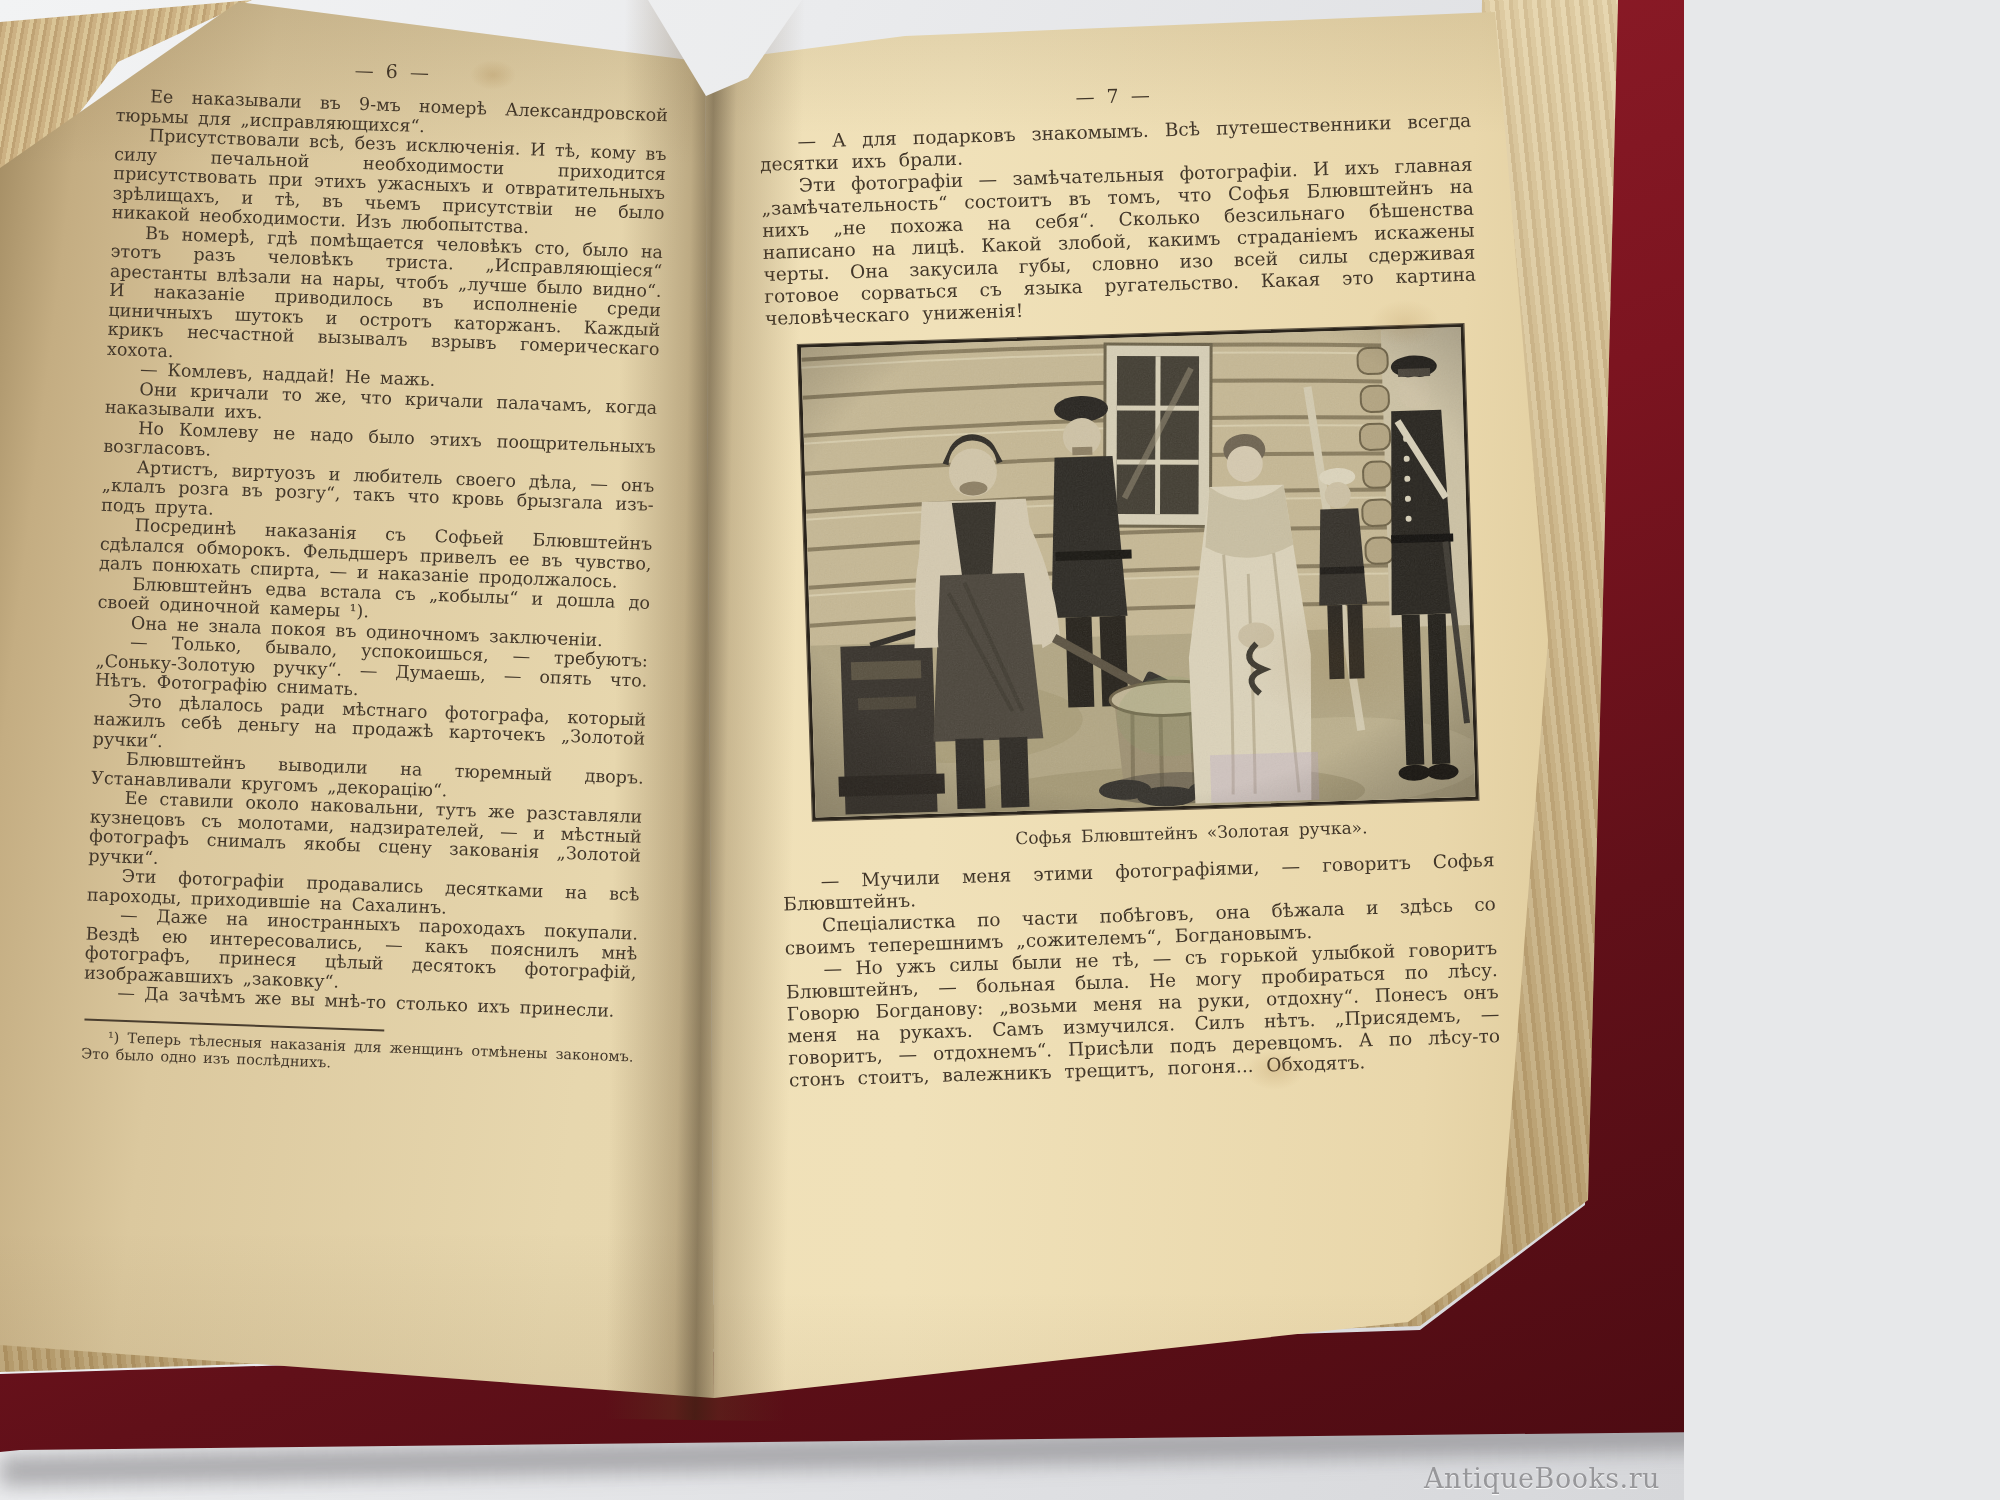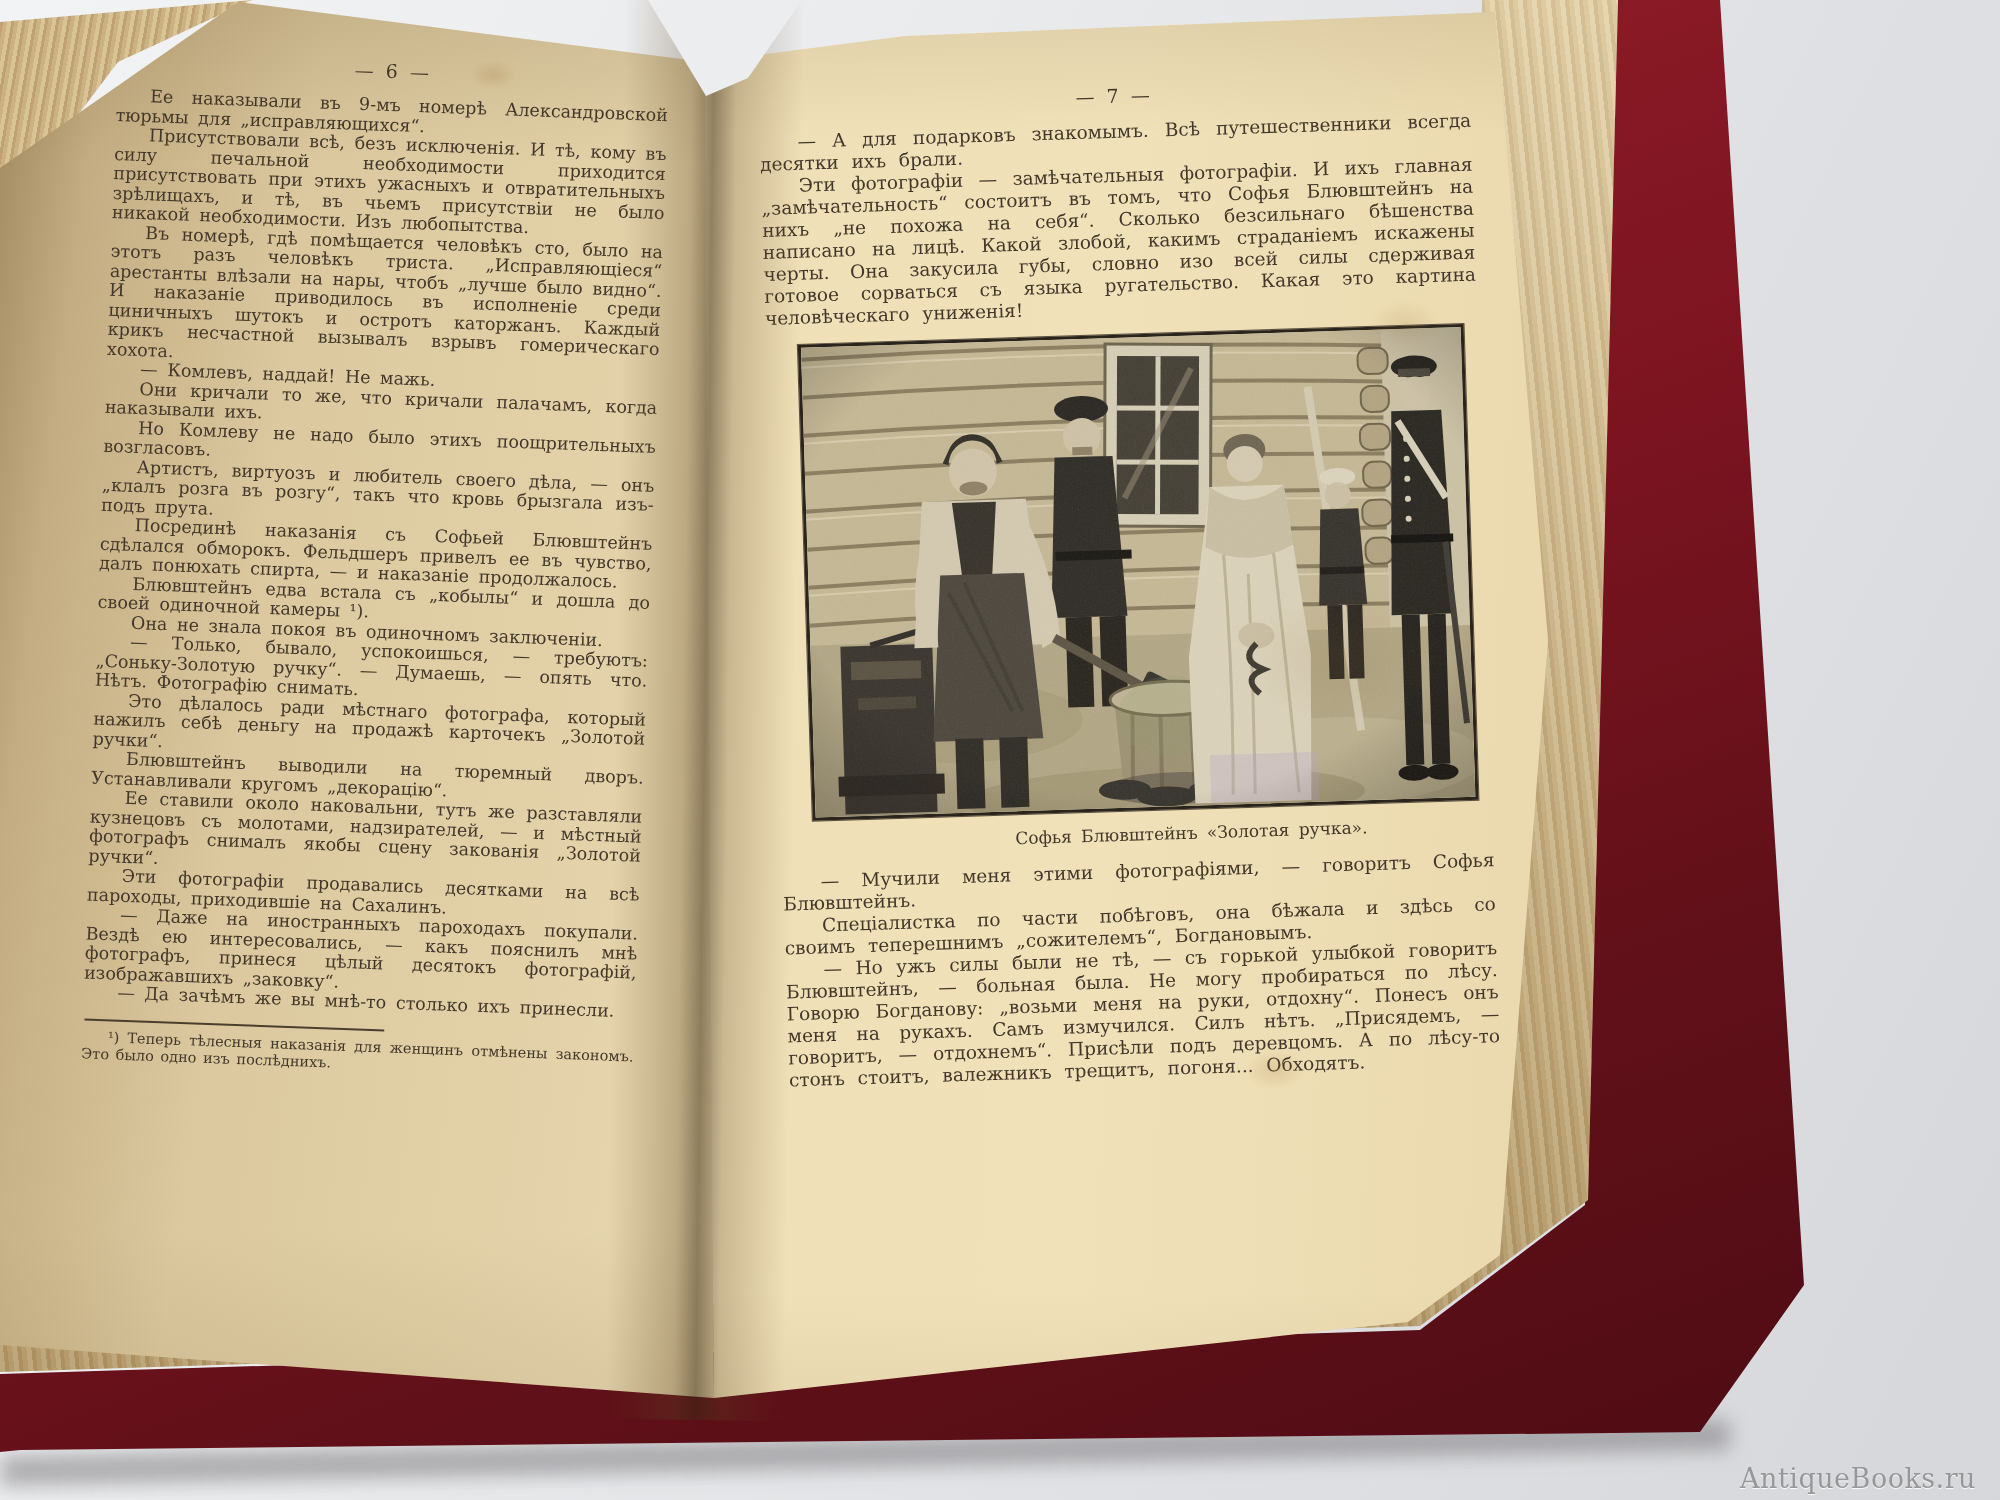--- a/index.html
+++ b/index.html
@@ -1,21 +1,21 @@
 <!DOCTYPE html>
 <html><head>
 <meta charset="utf-8">
 <style>
   html,body{margin:0;padding:0;}
   body{
     width:2000px;height:1500px;overflow:hidden;
     font-family:"DejaVu Serif","Liberation Serif",serif;
     background:#e7e8ea;
   }
-  .scene{position:relative;width:2000px;height:1500px;
+  .scene{position:relative;width:1684px;height:1500px;
     background:linear-gradient(115deg,#f2f3f4 0%,#eaebed 35%,#dfe0e3 70%,#d6d7da 100%);
     overflow:hidden;}
   .layer{position:absolute;inset:0;}
 
   
   .book-shadow{position:absolute;left:0;top:1438px;width:1730px;height:30px;
     background:rgba(110,108,112,.5);filter:blur(10px);transform:rotate(-1.2deg);}
 
   
   .cover-red{

